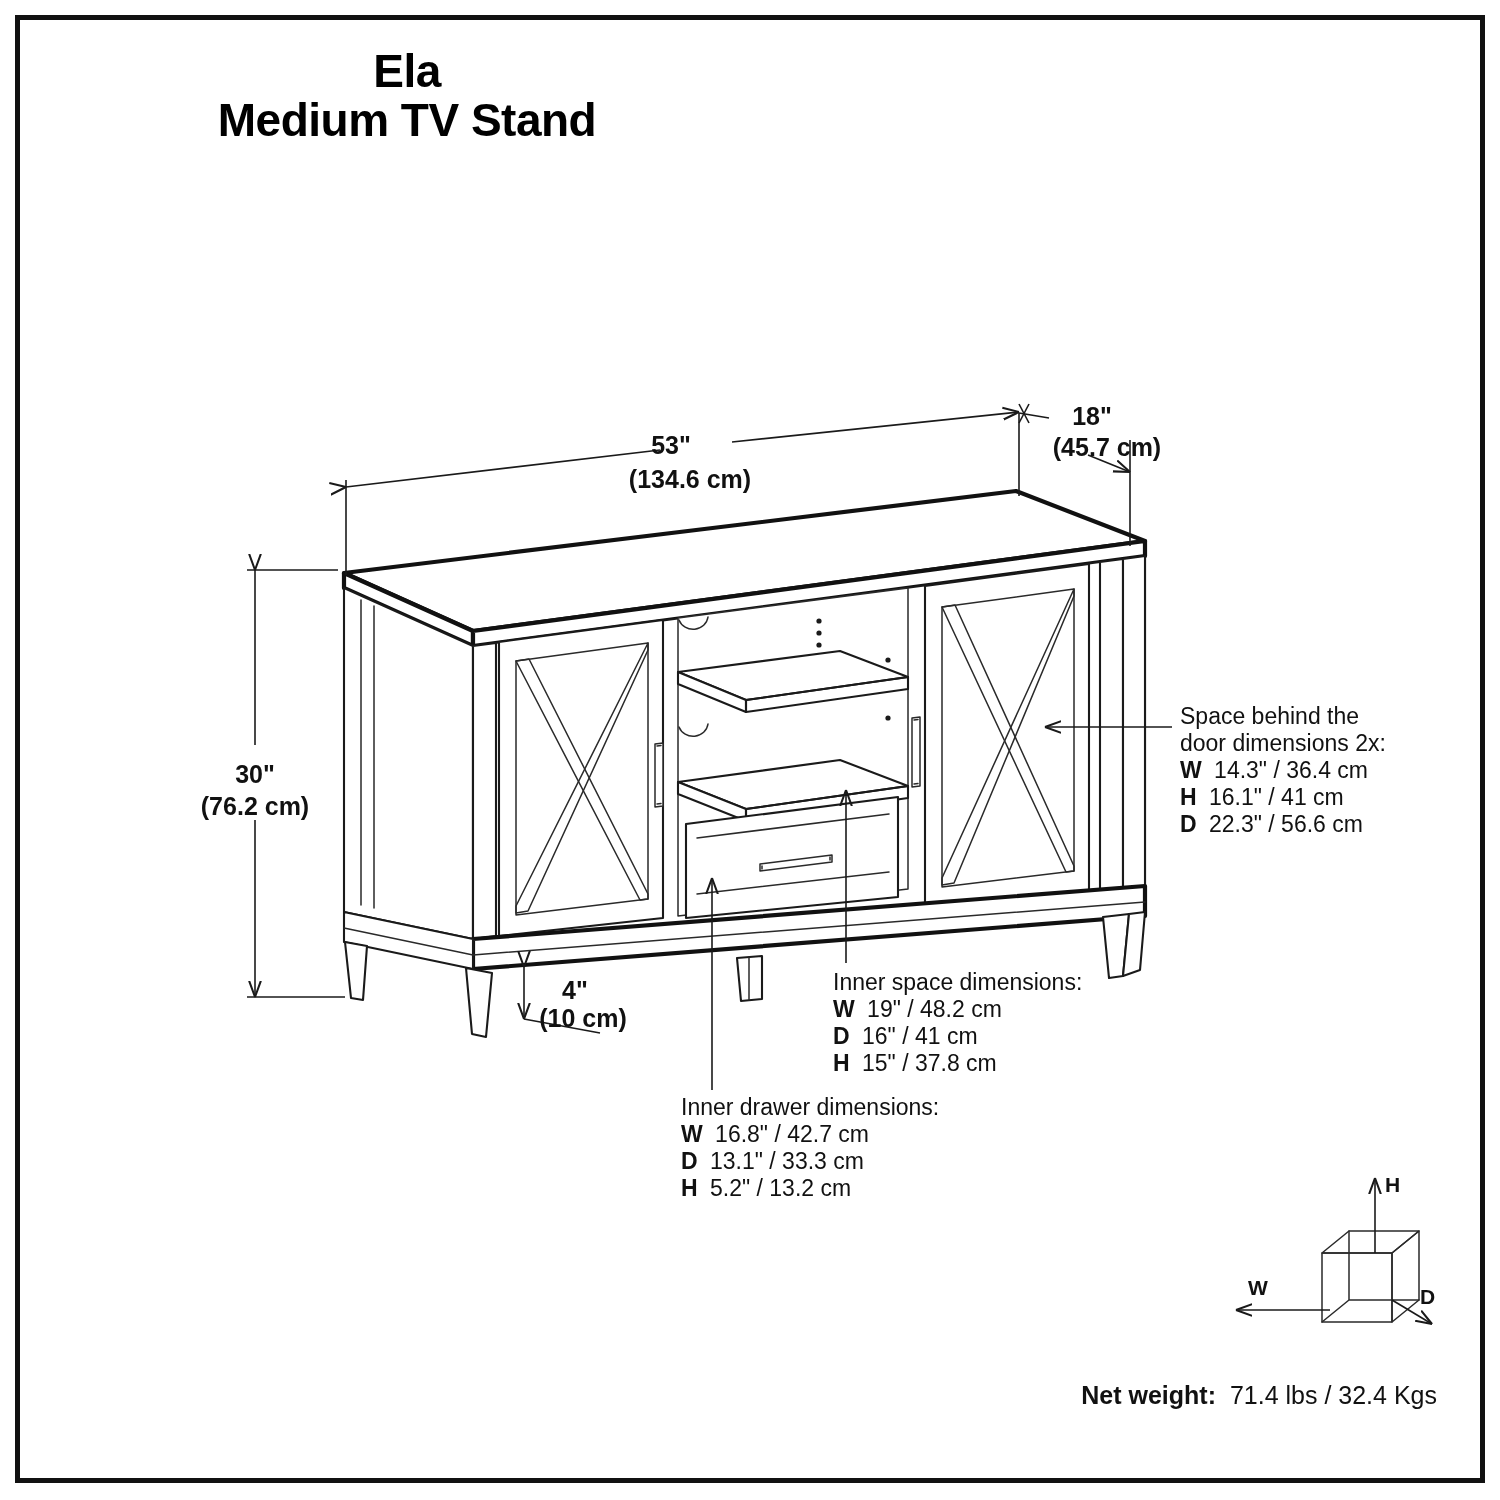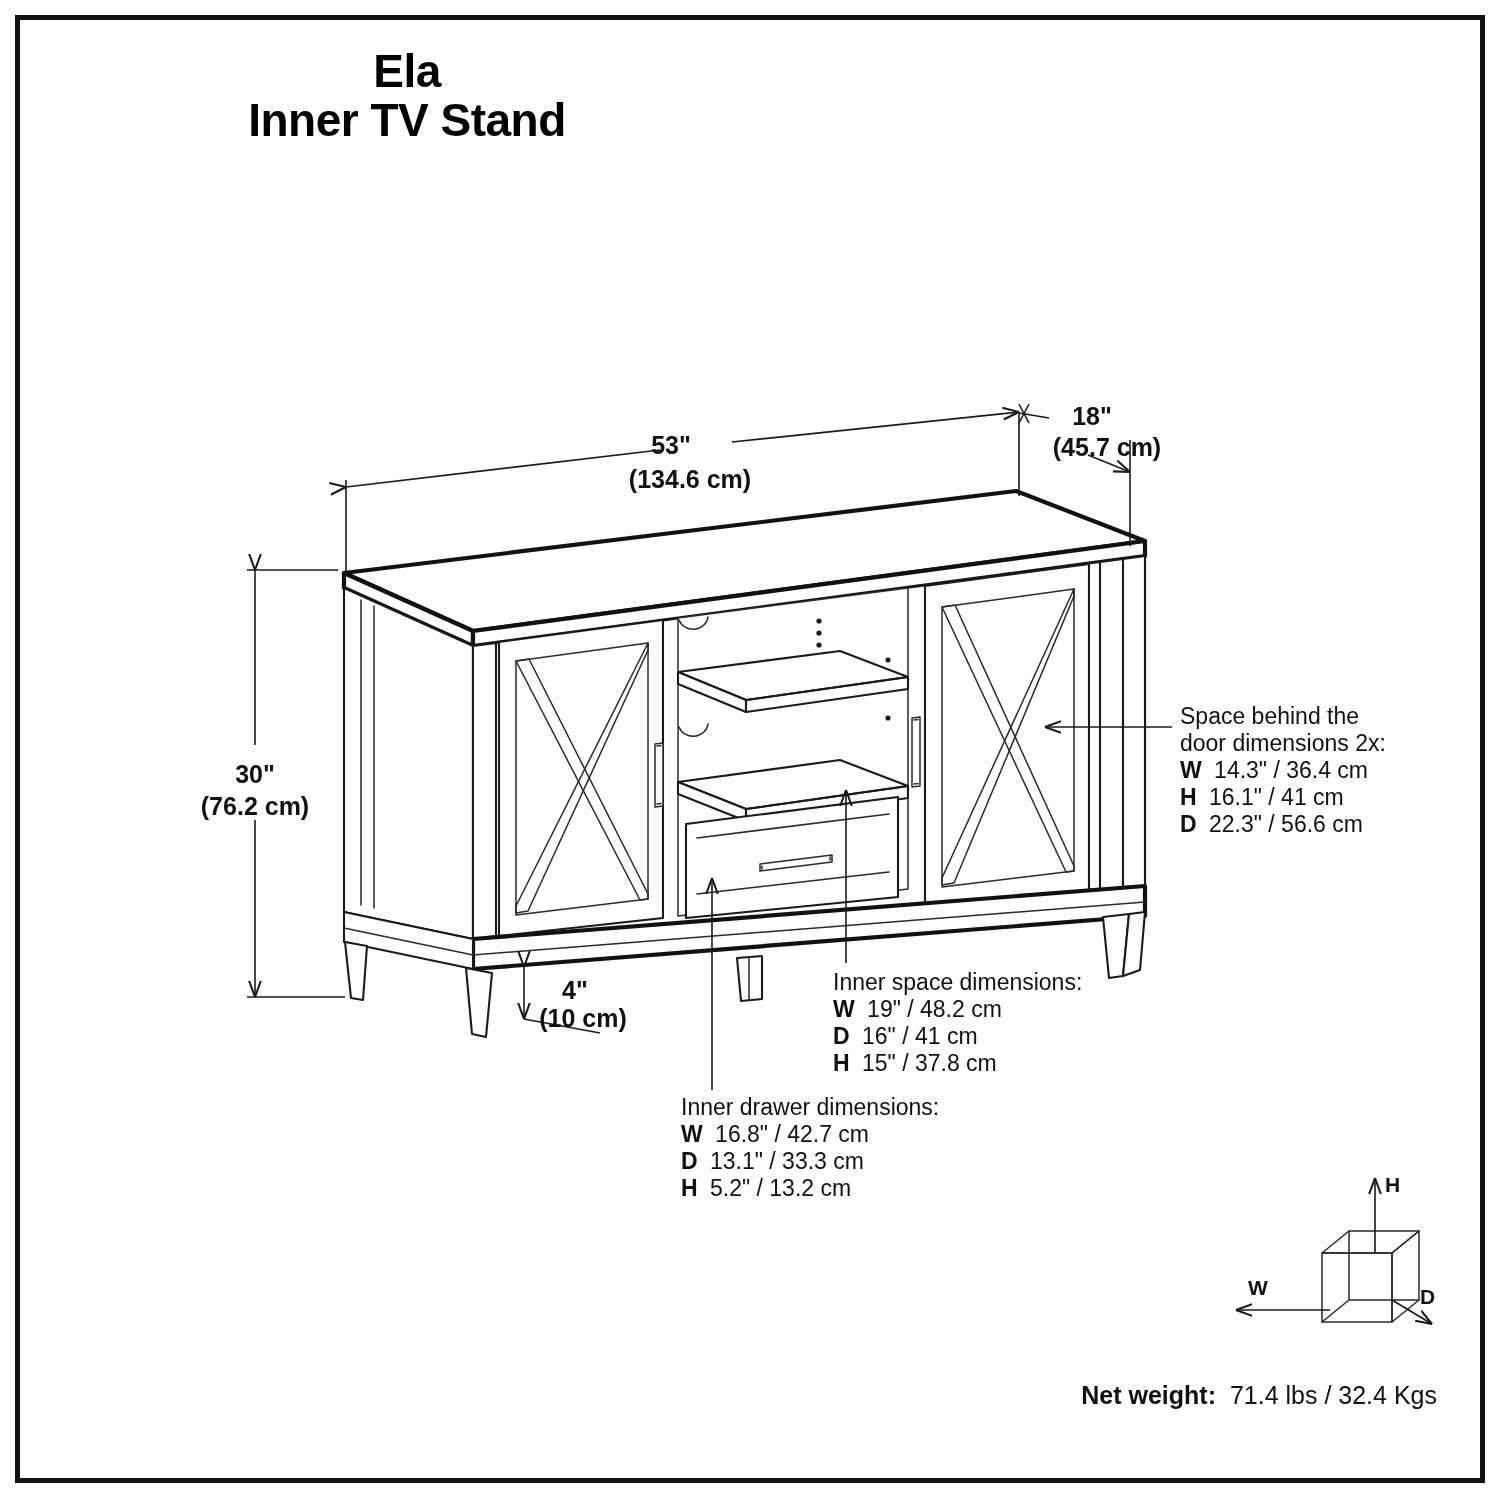--- a/index.html
+++ b/index.html
@@ -128,21 +128,21 @@
 </style>
 </head>
 <body>
 
 <div id="page">
 
   <div class="frame"></div>
 
   <div class="titleblock">
     <div class="title-line1">Ela</div>
-    <div class="title-line2">Inner TV Stand</div>
+    <div class="title-line2">Medium TV Stand</div>
   </div>
 
   <svg class="drawing" viewBox="0 0 1500 1500">
     <defs>
       <marker id="arrH" viewBox="0 0 12 12" refX="11" refY="6" markerWidth="11" markerHeight="11" orient="auto">
         <path d="M11,6 L0,2 M11,6 L0,10" fill="none" stroke="#1a1a1a" stroke-width="1.4"></path>
       </marker>
       <marker id="arrT" viewBox="0 0 12 12" refX="11" refY="6" markerWidth="11" markerHeight="11" orient="auto">
         <path d="M11,6 L0,2 M11,6 L0,10" fill="none" stroke="#1a1a1a" stroke-width="1.4"></path>
       </marker>

